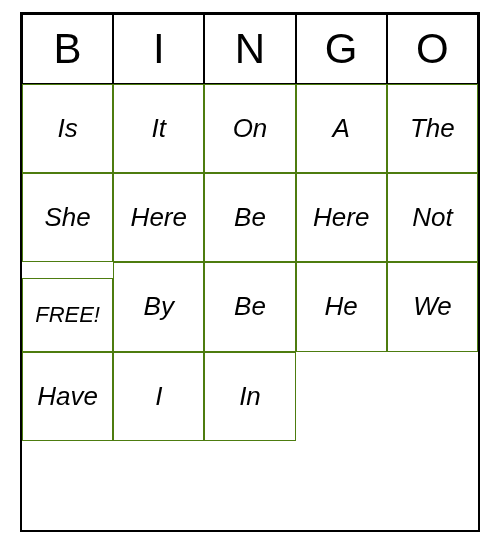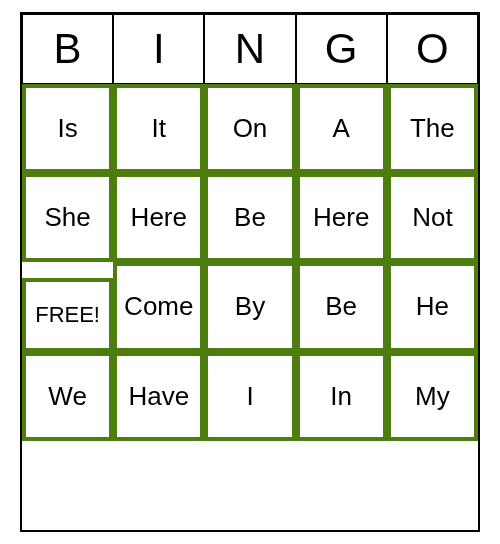--- a/index.html
+++ b/index.html
@@ -30,26 +30,27 @@
     .header-cell {
       border: 1px solid #000;
       display: flex;
       justify-content: center;
       align-items: center;
       font-size: 42px;
       font-weight: normal;
     }
 
     .cell {
-      border: 4px solid #4d7c0f;
+      border: 1px solid #4d7c0f;
       display: flex;
       justify-content: center;
       align-items: center;
       font-size: 26px;
       text-align: center;
+      font-style: italic;
     }
 
     .cell.free {
       font-size: 22px;
       font-weight: normal;
       margin-top: 16px;
     }
   </style>
 </head>
 <body>
@@ -68,24 +69,22 @@
 
   <div class="cell">A</div>
   <div class="cell">The</div>
   <div class="cell">She</div>
   <div class="cell">Here</div>
   <div class="cell">Be</div>
 
   <div class="cell">Here</div>
   <div class="cell">Not</div>
   <div class="cell free">FREE!</div>
-  <div class="cell">Come</div>
 
   <div class="cell">By</div>
   <div class="cell">Be</div>
   <div class="cell">He</div>
   <div class="cell">We</div>
   <div class="cell">Have</div>
 
   <div class="cell">I</div>
   <div class="cell">In</div>
-  <div class="cell">My</div>
 </div>
 
 </body></html>

